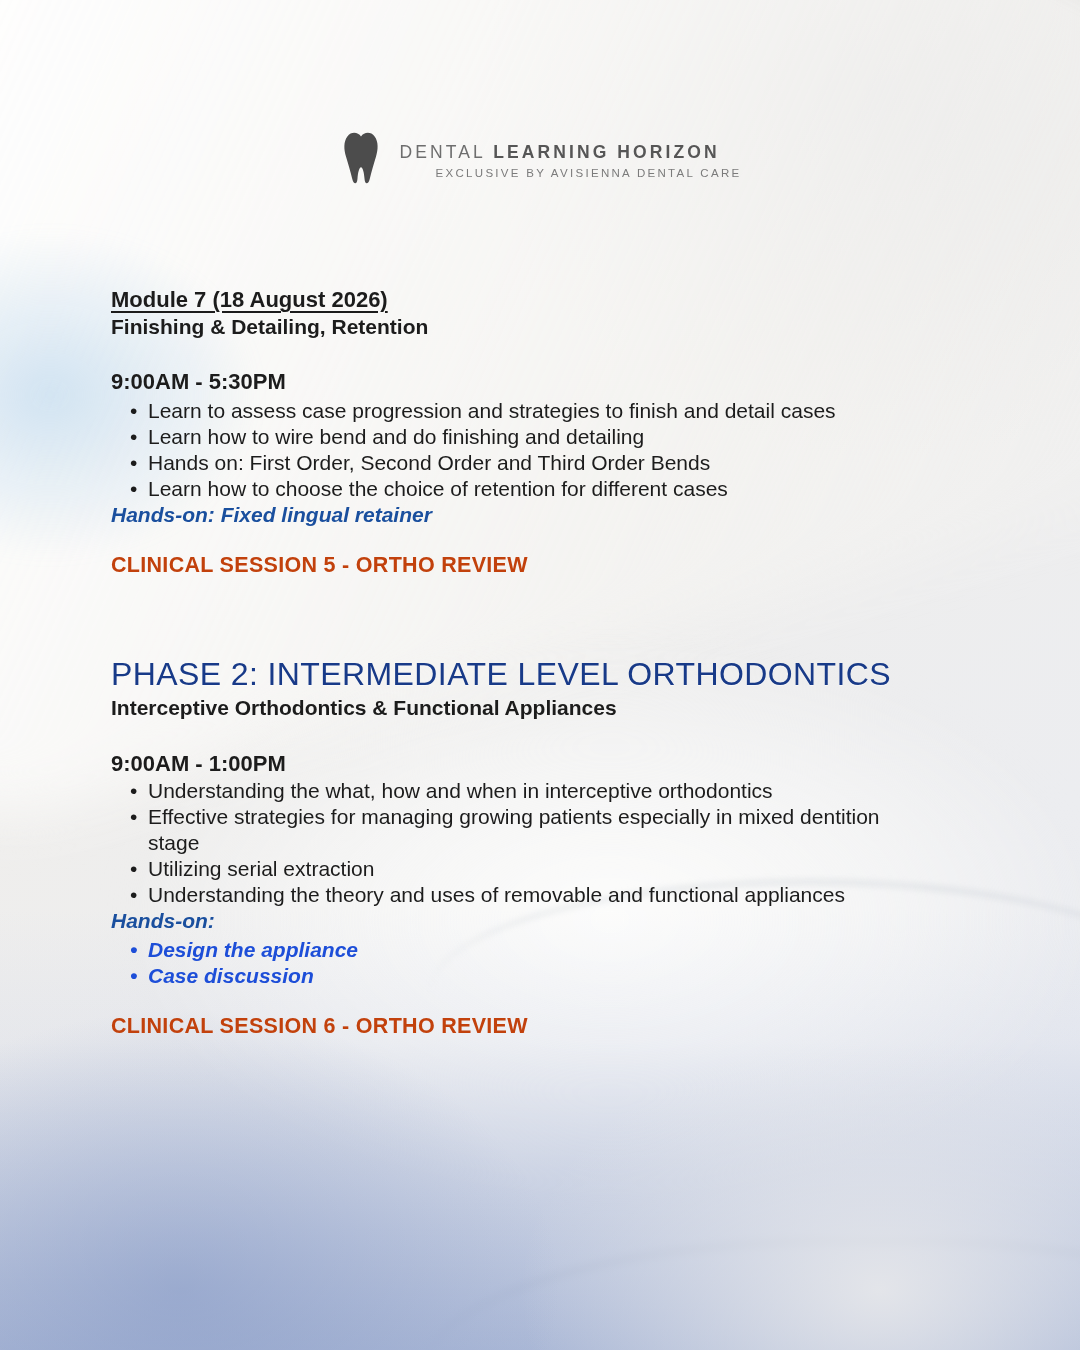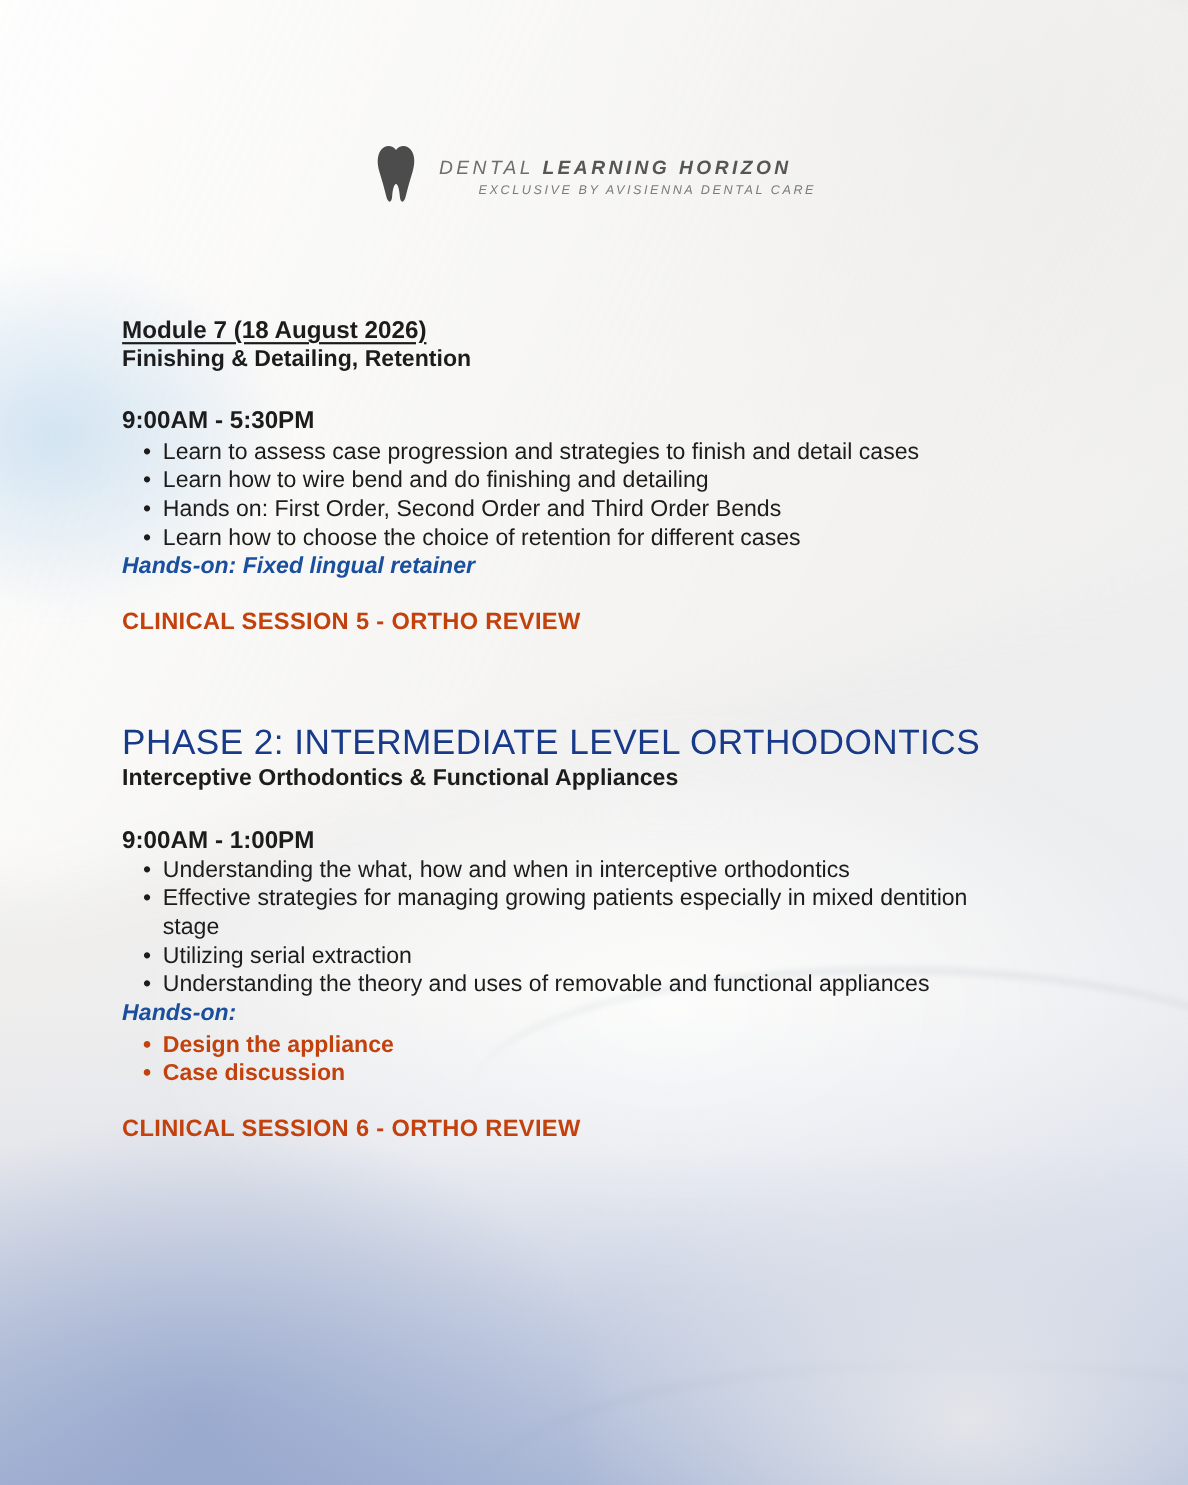--- a/index.html
+++ b/index.html
@@ -66,21 +66,21 @@
     background: radial-gradient(closest-side, rgba(120,142,192,0.45), rgba(120,142,192,0));
   }
   .bg-bottom-right {
     position: absolute; right: -160px; bottom: -200px; width: 720px; height: 520px;
     background: radial-gradient(closest-side, rgba(235,235,236,0.85), rgba(235,235,236,0));
   }
 
   
   .header {
     position: absolute; top: 130px; left: 0; right: 0;
-    display: flex; justify-content: center; align-items: center; gap: 17px; font-style: italic;
+    display: flex; justify-content: center; align-items: center; gap: 17px;
   }
   .tooth { width: 44px; height: 60px; display: block; }
   .logo-text { display: flex; flex-direction: column; }
   .brand-line {
     font-size: 17.5px; letter-spacing: 3.1px; color: #6e6e6e; white-space: nowrap;
   }
   .brand-bold { font-weight: 700; color: #565656; }
   .brand-tagline {
     margin-top: 4px; font-size: 11.5px; letter-spacing: 2.3px; color: #7b7b7b; white-space: nowrap; margin-left: 36px;
   }
@@ -105,21 +105,21 @@
   }
   .bullet-list li::before {
     content: "\2022";
     position: absolute; left: 19px; top: 0;
     font-size: 21px; line-height: 26px;
   }
   .hands-on {
     font-size: 21px; font-weight: 700; font-style: italic; line-height: 26px;
     color: #1a4f9e;
   }
-  .hands-on-list li { font-weight: 700; color: #c2410c; }
+  .hands-on-list li { font-weight: 700; font-style: italic; color: #1d4ed8; }
   .clinical {
     margin-top: 24px; font-size: 21.5px; font-weight: 700; letter-spacing: 0.3px;
     color: #c2410c; line-height: 26px;
   }
   .phase-heading {
     margin: 76px 0 0 0; font-size: 32px; font-weight: 400; letter-spacing: 0.4px;
     line-height: 40px; color: #183a88; white-space: nowrap;
     text-shadow: 0 1px 0 rgba(255,255,255,0.5);
   }
   .module8-heading-gap { margin-top: 46px; }

